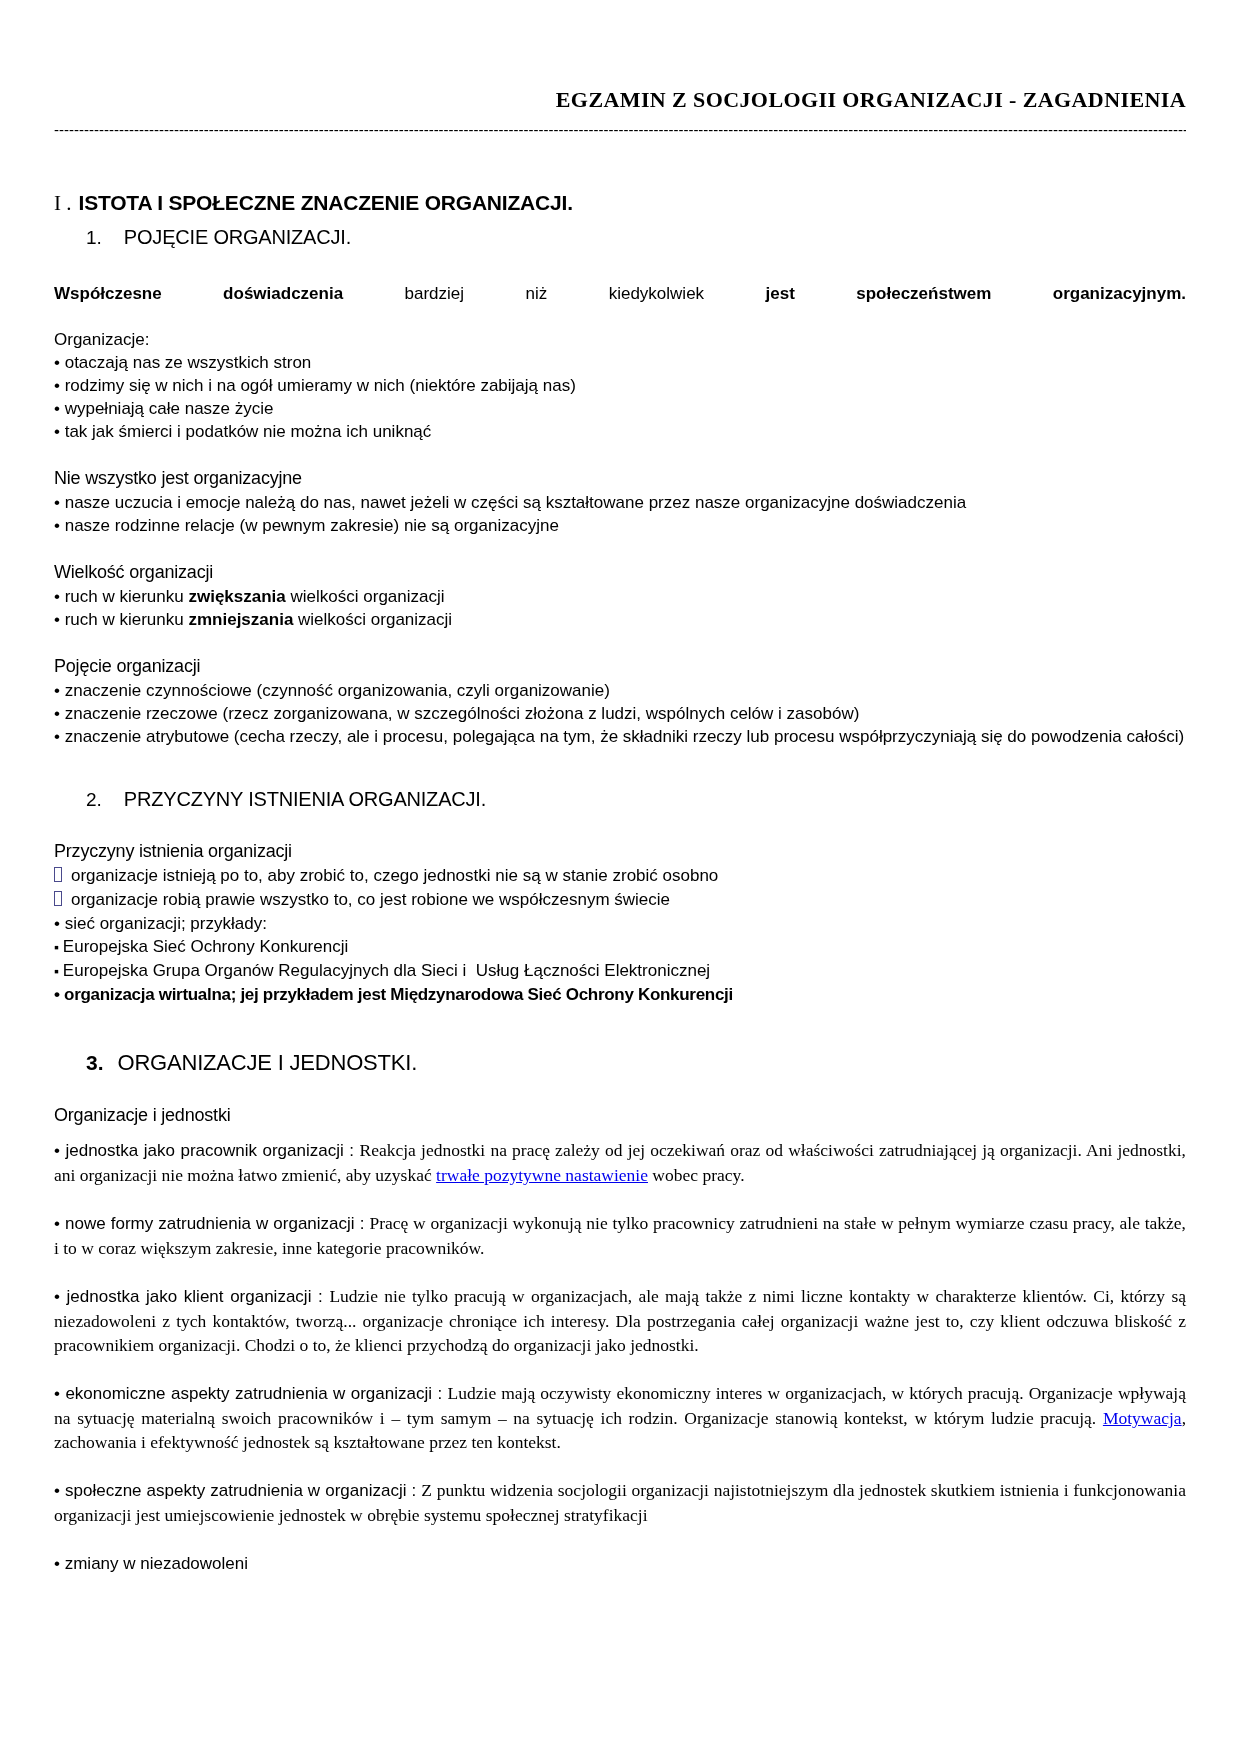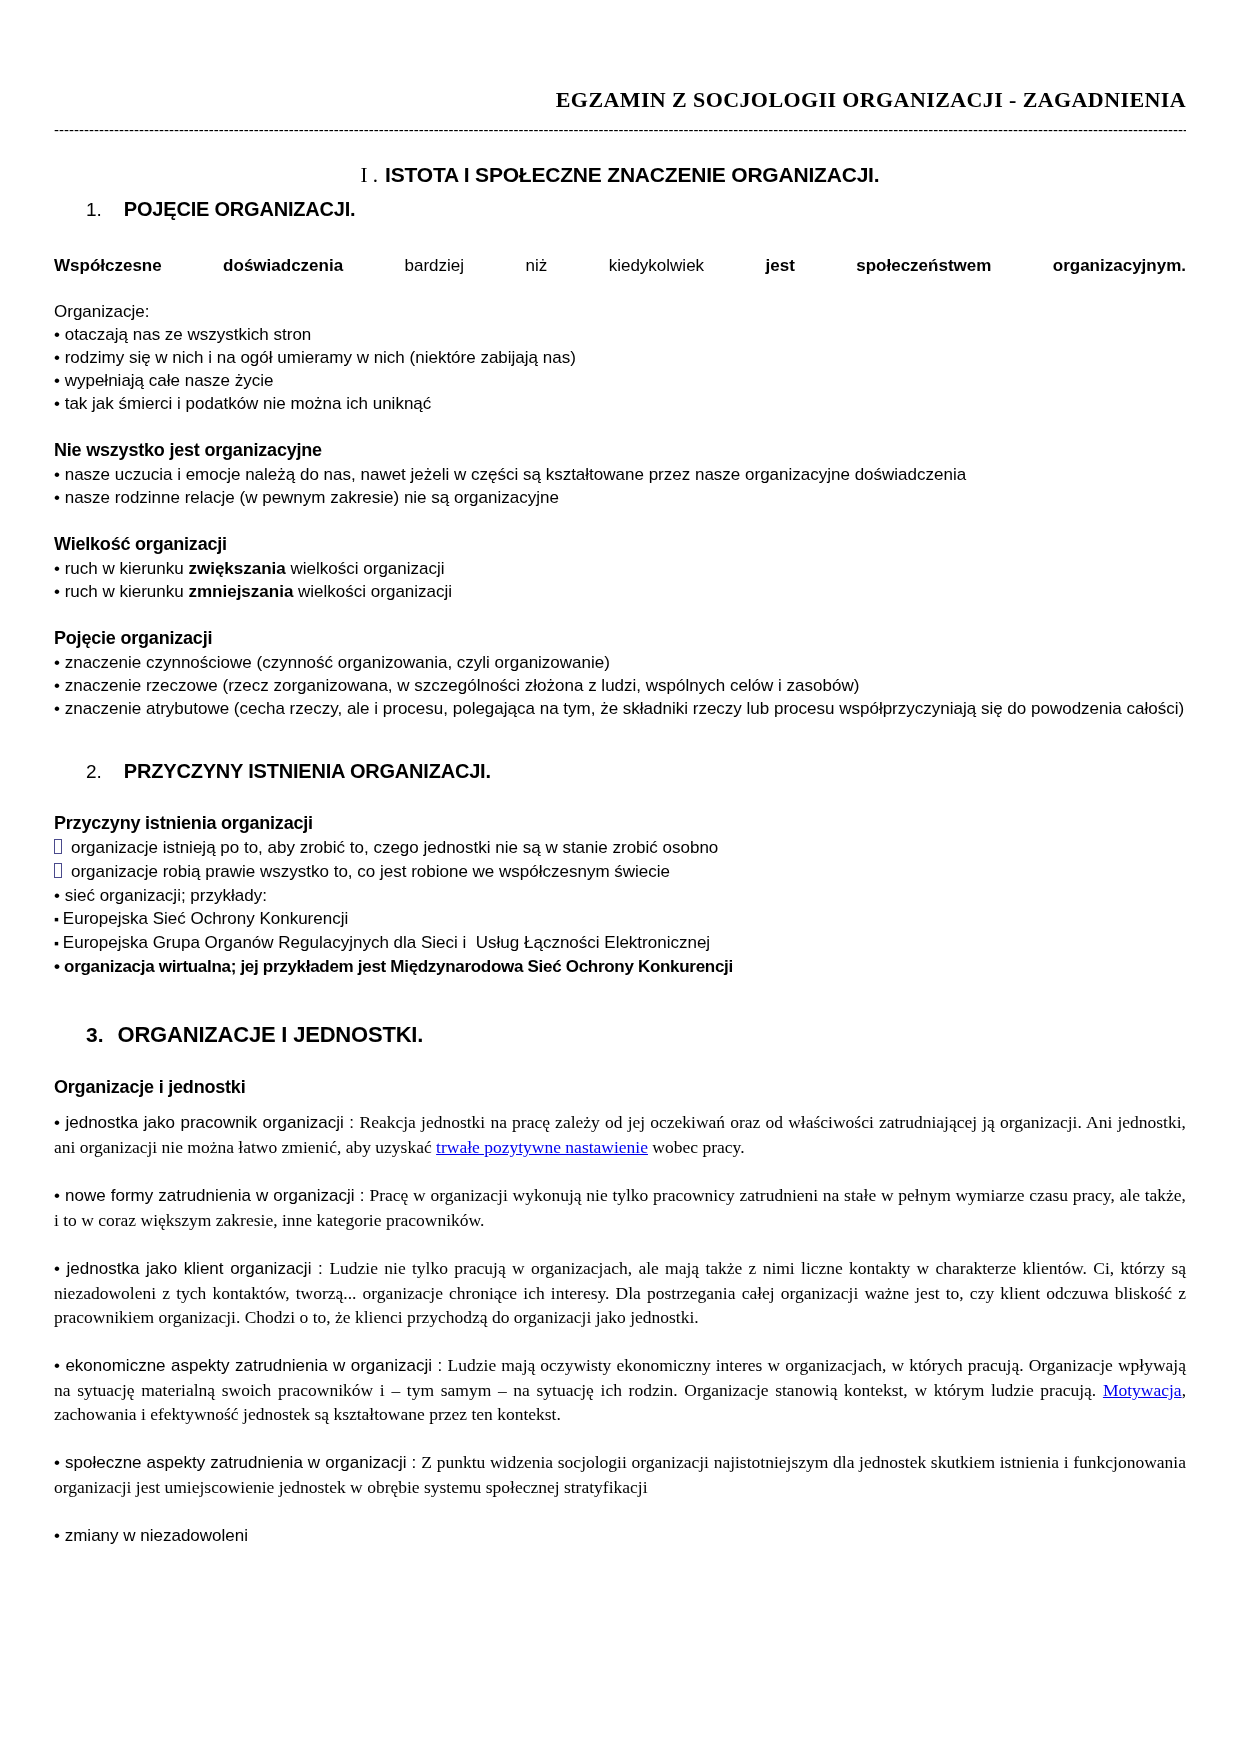--- a/index.html
+++ b/index.html
@@ -13,51 +13,51 @@
   .doc-title{
     font-family:"Liberation Serif","DejaVu Serif",serif;
     font-weight:bold;font-size:22px;line-height:28px;
     text-align:right;letter-spacing:.4px;
   }
   .divider{
     margin-top:8px;font-size:15px;line-height:16px;
     white-space:nowrap;overflow:hidden;height:16px;
   }
 
-  .h1-row{margin-top:24px;line-height:26px;text-align:center;}
+  .h1-row{margin-top:52px;line-height:26px;}
   .h1-num{
     font-family:"Liberation Serif","DejaVu Serif",serif;
     font-size:21px;margin-right:7px;
   }
   .h1-text{font-weight:bold;font-size:21px;letter-spacing:-.2px;}
 
   .hnum-row{margin-top:6px;padding-left:32px;line-height:26px;}
   .hnum{font-size:19px;margin-right:22px;}
-  .hnum-title{font-weight:bold;font-size:20px;letter-spacing:-.2px;text-align:right;}
+  .hnum-title{font-weight:normal;font-size:20px;letter-spacing:-.2px;text-align:right;}
 
   .hnum-row.big{margin-top:38px;margin-bottom:26px;}
   .hnum-row.bold3{margin-top:44px;margin-bottom:26px;}
   .bold3 .hnum{font-weight:bold;font-size:21px;margin-right:14px;}
   .bold3 .hnum-title{font-size:22px;}
 
   .sans-p{font-size:17px;line-height:23px;margin:0;text-align:justify;}
   .intro-p{margin-top:30px;}
   
   .force-just::after{content:"";display:inline-block;width:100%;}
 
   .bullet{font-size:17px;line-height:23px;text-align:justify;}
   .bullet::before{content:"• ";}
   .bullet-sq{font-size:17px;line-height:24px;}
   .bullet-sq::before{content:"▪ ";font-size:14px;}
   .bullet-tofu{font-size:17px;line-height:24px;}
   .tofu{
     display:inline-block;width:6px;height:13px;
     border:1px solid #4a4a8c;margin-right:9px;vertical-align:-1px;
   }
-  .group-h{font-weight:bold;font-size:18px;line-height:23px;margin:24px 0 1px;letter-spacing:-.2px;}
+  .group-h{font-weight:normal;font-size:18px;line-height:23px;margin:24px 0 1px;letter-spacing:-.2px;}
   .bold{font-weight:bold;}
   .semibold{font-weight:bold;letter-spacing:-.3px;}
 
   .serif-p{
     font-family:"Liberation Serif","DejaVu Serif",serif;
     font-size:17.5px;line-height:24px;margin:24px 0 0;text-align:justify;
   }
   .lead{font-family:"Liberation Sans","DejaVu Sans",sans-serif;font-size:17px;}
   a.doc-link{color:#0000EE;text-decoration:underline;cursor:pointer;}
 </style>

